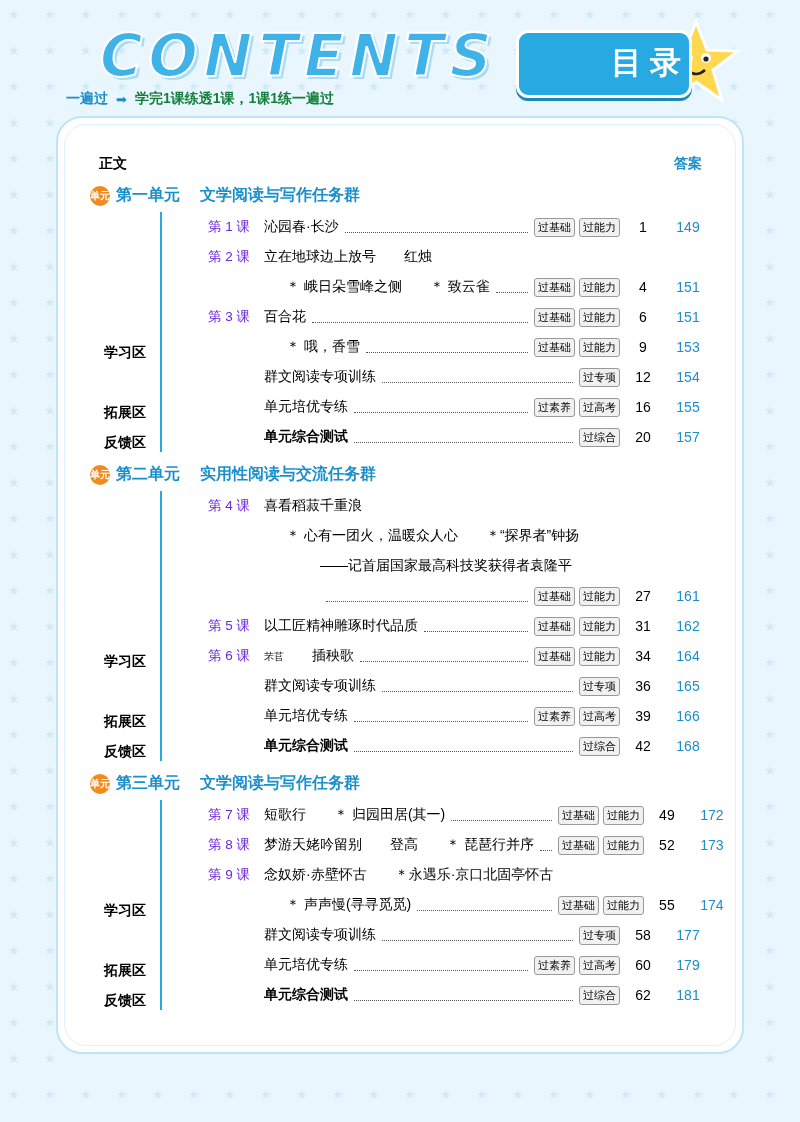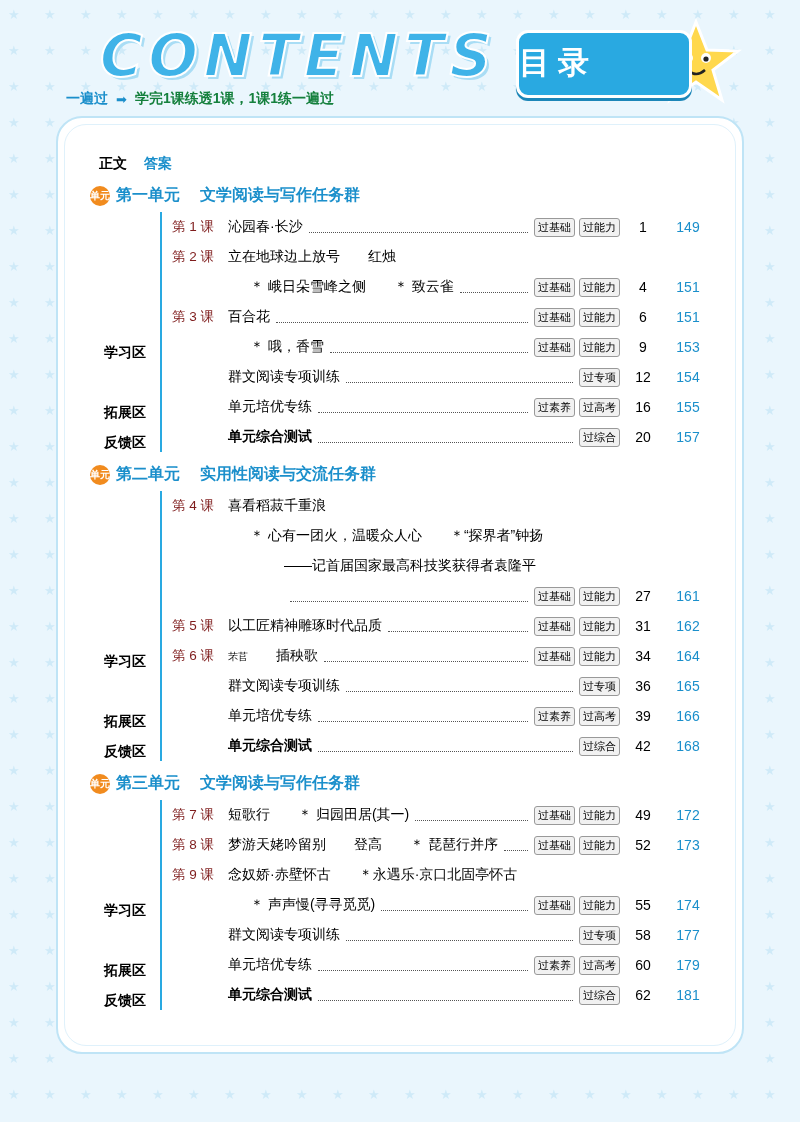--- a/index.html
+++ b/index.html
@@ -34,38 +34,38 @@
     text-shadow:3px 3px 0 #a9ddf5;
     font-style:italic;
   }
   .mulu-badge{
     position:absolute;left:516px;top:30px;width:170px;height:62px;
     background:#29a9e1;border:3px solid #ffffff;border-radius:12px;
     box-shadow:0 3px 0 #1c86b8;
   }
   .mulu-badge .txt{
     color:#fff;font-size:31px;font-weight:bold;letter-spacing:8px;
-    text-align:left;line-height:60px;
+    text-align:right;line-height:60px;
   }
   .star-mascot{
     position:absolute;left:650px;top:18px;width:92px;height:92px;
   }
   .sub-line{
     position:absolute;left:66px;top:88px;height:22px;
     display:flex;align-items:center;gap:8px;
   }
   .sub-line .tag{
     color:#1b8fcb;font-size:14px;font-weight:bold;
   }
   .sub-line .arrow{color:#1b8fcb;font-size:13px;}
   .sub-line .desc{color:#15803d;font-size:14px;font-weight:bold;}
 
   
   .toc{position:absolute;left:90px;top:155px;width:620px;font-size:14px;color:#000;}
-  .col-head{display:flex;justify-content:flex-start;gap:0;margin-bottom:10px;}
+  .col-head{display:flex;justify-content:space-between;gap:0;margin-bottom:10px;}
   .col-head .z{width:46px;text-align:center;font-weight:bold;color:#000;font-size:14px;}
   .col-head .a{width:44px;text-align:center;font-weight:bold;color:#1b8fcb;font-size:14px;}
 
   .unit{margin-top:4px;}
   .unit-title{
     display:flex;align-items:center;gap:6px;margin:12px 0 6px 0;
   }
   .unit-badge{
     width:20px;height:20px;border-radius:50%;
     background:#f18b1e;color:#fff;font-size:10px;line-height:20px;text-align:center;
@@ -80,21 +80,21 @@
     color:#000;padding-top:7px;
   }
   .sec-label.fb{font-weight:bold;}
   .sec-rows{
     flex:1;border-left:2px solid #29a9e1;padding-left:0;
   }
   .row{
     display:flex;align-items:center;min-height:26px;padding:2px 0 2px 10px;
   }
   .row .lesson{
-    width:56px;flex:none;font-size:13.5px;color:#7f1d1d;
+    width:56px;flex:none;font-size:13.5px;color:#6d28d9;margin-left:36px;
   }
   .row .title{
     font-size:14px;color:#000;white-space:nowrap;
   }
   .row .title .small{font-size:10px;}
   .row .dots{
     flex:1;border-bottom:1.5px dotted #555;margin:0 6px;height:10px;min-width:12px;
   }
   .row .nodots{flex:1;}
   .tags{display:flex;gap:4px;align-items:center;flex:none;}

